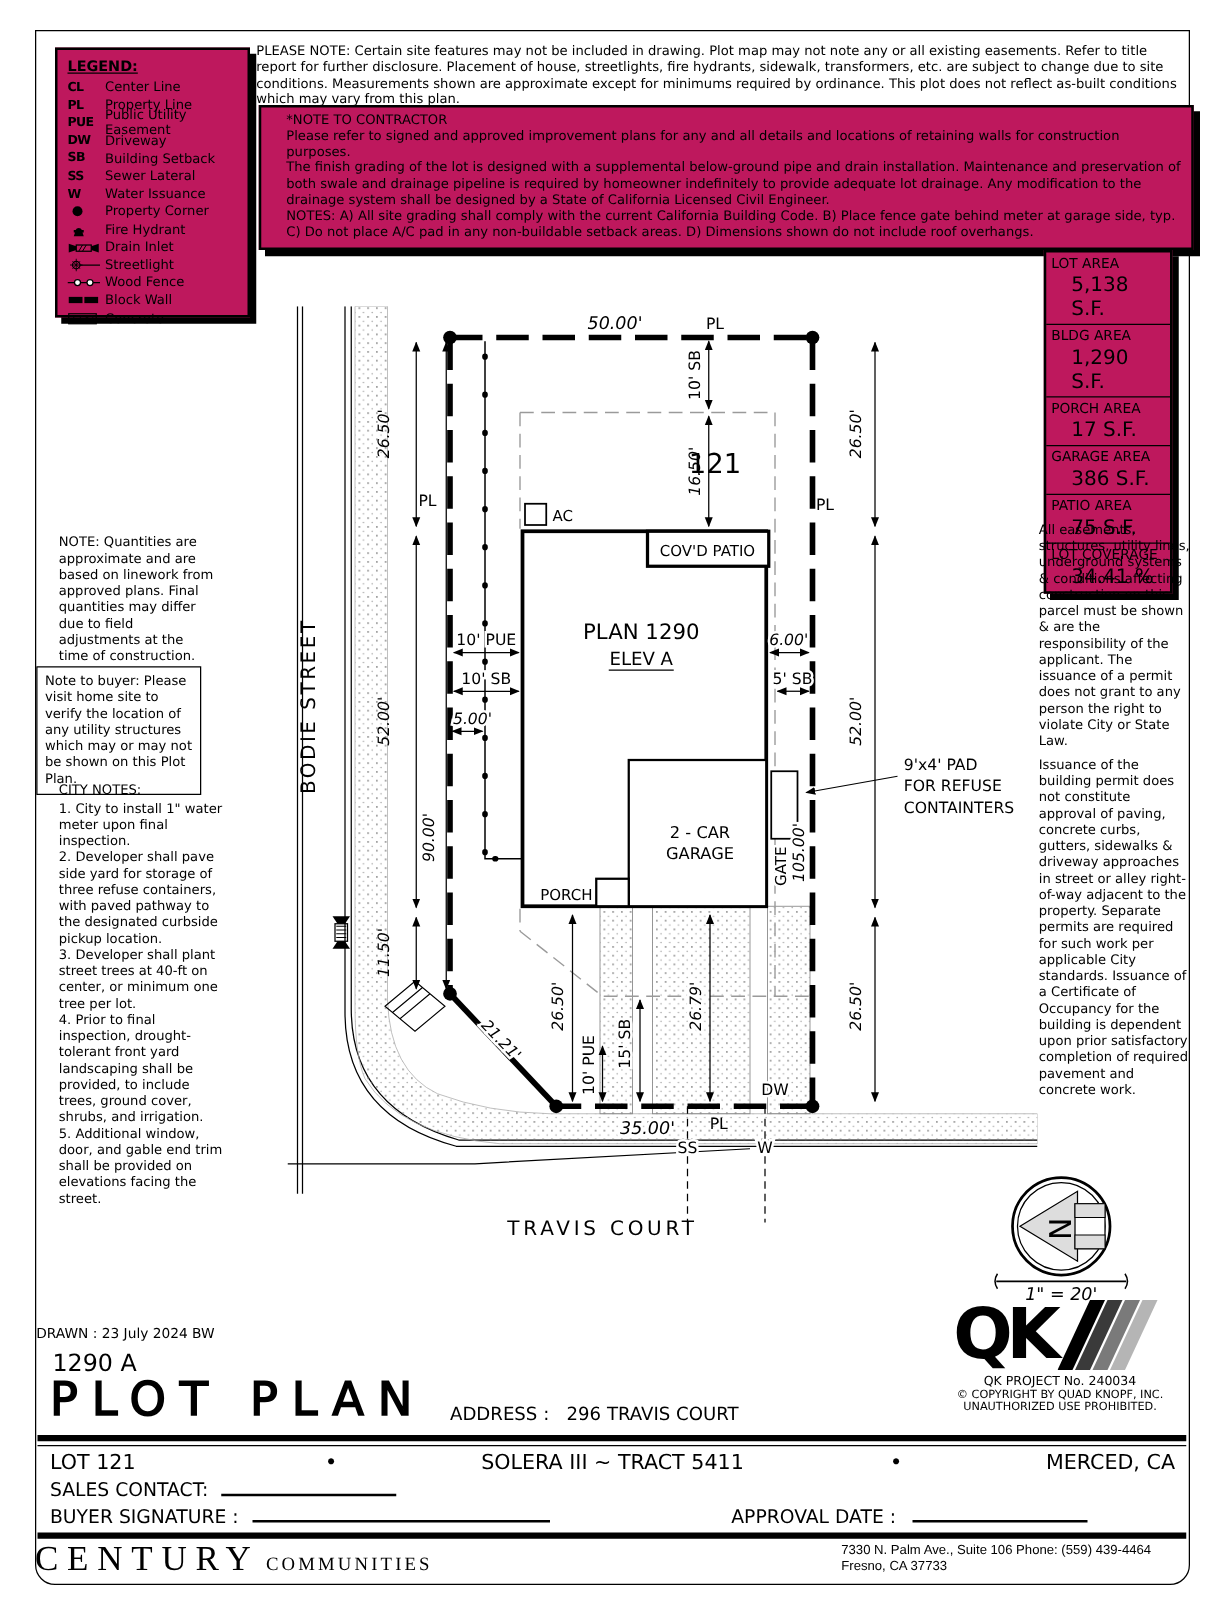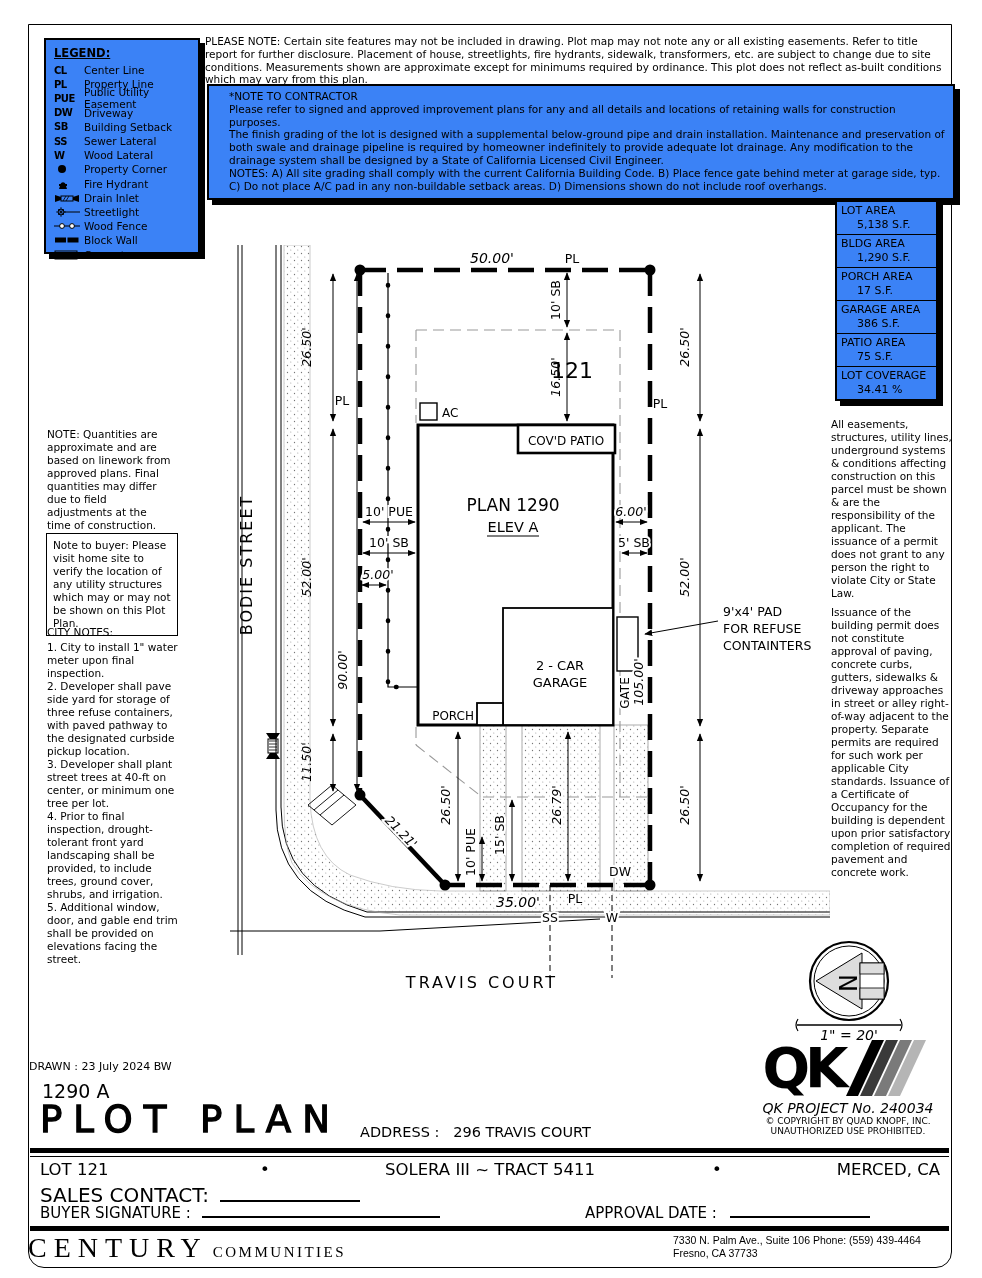--- a/index.html
+++ b/index.html
@@ -1,33 +1,33 @@
 <!DOCTYPE html>
 <html><head>
 <meta charset="utf-8">
 <style>
   html,body{margin:0;padding:0;background:#fff;}
   .page{position:relative;width:982px;height:1278px;background:#fff;overflow:hidden;
         font-family:"DejaVu Sans","Liberation Sans",sans-serif;color:#000;}
   .abs{position:absolute;}
   .cad{font-size:10.5px;line-height:13px;}
   .border-frame{border:1.6px solid #000;border-radius:0 0 16px 16px;}
-  .shadowbox{border:2px solid #000;box-shadow:5px 5px 0 #000;background:#3b82f6;}
+  .shadowbox{border:2px solid #000;box-shadow:5px 5px 0 #000;background:#be185d;}
   .plainbox{border:1.5px solid #000;background:#fff;}
   
   .legend{padding:6px 6px 4px 8px;}
   .legend-title{font-size:11.5px;font-weight:bold;text-decoration:underline;margin-bottom:3px;}
   .lrow{display:flex;align-items:center;height:14.2px;font-size:10.5px;}
   .lsym{width:30px;flex:0 0 30px;font-size:10px;font-weight:bold;letter-spacing:-.5px;}
   .lsym svg{display:block;}
   
   .qtable .trow{border-top:1.4px solid #000;padding:2px 3px 3px 4px;}
   .qtable .trow:first-child{border-top:none;}
   .tname{font-size:11px;}
-  .tval{font-size:11px;padding-left:16px;padding-top:1px;}
+  .tval{font-size:16px;padding-left:16px;padding-top:1px;}
   .thead{font-size:11.5px;padding:3px 4px;}
   
   .outline-title{color:#000000;-webkit-text-stroke:1.3px #000;letter-spacing:11px;font-size:37px;font-weight:500;}
   .uline{display:inline-block;border-bottom:2.6px solid #000;height:12px;vertical-align:baseline;}
   .serif{font-family:"Liberation Serif","DejaVu Serif",serif;}
   svg text{font-family:"DejaVu Sans","Liberation Sans",sans-serif;fill:#000;}
   .halo{paint-order:stroke;stroke:#fff;stroke-width:4px;}
 </style>
 </head>
 <body>
@@ -57,21 +57,21 @@
     <div class="lrow">
         <span class="lsym">SB</span>
         <span>Building Setback</span>
       </div>
     <div class="lrow">
         <span class="lsym">SS</span>
         <span>Sewer Lateral</span>
       </div>
     <div class="lrow">
         <span class="lsym">W</span>
-        <span>Wood Lateral</span>
+        <span>Water Issuance</span>
       </div>
     <div class="lrow">
         <span class="lsym">
           <svg width="26" height="12">
             <circle cx="8" cy="6" r="4" fill="#000"></circle>
           </svg>
         </span>
         <span>Property Corner</span>
       </div>
     <div class="lrow">
@@ -140,21 +140,21 @@
   <div class="abs shadowbox cad" style="left:207px;top:84px;width:716px;padding:4px 8px 6px 20px;line-height:12.8px;">
     <div>*NOTE TO CONTRACTOR</div>
     <div>Please refer to signed and approved improvement plans for any and all details and locations of retaining walls for construction purposes.</div>
     <div>The finish grading of the lot is designed with a supplemental below-ground pipe and drain installation.  Maintenance and preservation of both swale and drainage pipeline is required by homeowner indefinitely to provide adequate lot drainage.  Any modification to the drainage system shall be designed by a State of California Licensed Civil Engineer.</div>
     <div>NOTES:  A) All site grading shall comply with the current California Building Code.  B) Place fence gate behind meter at garage side, typ.  C) Do not place A/C pad in any non-buildable setback areas.  D) Dimensions shown do not include roof overhangs.</div>
   </div>
 
 
   <div class="abs cad" style="left:47px;top:428px;width:124px;">NOTE: Quantities are approximate and are based on linework from approved plans.  Final quantities may differ due to field adjustments at the time of construction.</div>
 
-  <div class="abs plainbox cad" style="left:46px;top:533px;width:118px;padding:5px 6px;">Note to buyer: Please visit home site to verify the location of any utility structures which may or may not be shown on this Plot Plan.</div>
+  <div class="abs plainbox cad" style="left:29px;top:533px;width:118px;padding:5px 6px;">Note to buyer: Please visit home site to verify the location of any utility structures which may or may not be shown on this Plot Plan.</div>
 
   <div class="abs cad" style="left:47px;top:626px;width:136px;">
     <div style="margin-bottom:2px;">CITY NOTES:</div>
     <div>1. City to install 1" water meter upon final inspection.</div>
     <div>2. Developer shall pave side yard for storage of three refuse containers, with paved pathway to the designated curbside pickup location.</div>
     <div>3. Developer shall plant street trees at 40-ft on center, or minimum one tree per lot.</div>
     <div>4. Prior to final inspection, drought-tolerant front yard landscaping shall be provided, to include trees, ground cover, shrubs, and irrigation.</div>
     <div>5. Additional window, door, and gable end trim shall be provided on elevations facing the street.</div>
   </div>
 
@@ -363,36 +363,36 @@
   <div class="abs" style="left:753px;top:1040px;width:190px;text-align:center;">
     <div style="display:flex;align-items:flex-start;justify-content:center;height:58px;">
       <span style="font-size:56px;font-weight:900;letter-spacing:-5px;line-height:56px;">QK</span>
       <svg width="88" height="56" viewBox="0 0 88 56" style="margin-left:2px;">
         <polygon points="0,56 26,0 38,0 12,56" fill="#000"></polygon>
         <polygon points="14,56 40,0 52,0 26,56" fill="#3a3a3a"></polygon>
         <polygon points="28,56 54,0 66,0 40,56" fill="#7a7a7a"></polygon>
         <polygon points="42,56 68,0 80,0 54,56" fill="#b5b5b5"></polygon>
       </svg>
     </div>
-    <div style="font-size:14px;margin-top:2px;font-style:italic;">QK PROJECT No. 240034</div>
+    <div style="font-size:10px;margin-top:2px;">QK PROJECT No. 240034</div>
     <div style="font-size:9px;">©  COPYRIGHT BY QUAD KNOPF, INC.</div>
     <div style="font-size:9px;">UNAUTHORIZED USE PROHIBITED.</div>
   </div>
 
   <div class="abs" style="left:30px;top:1148px;width:919px;height:3px;border-top:5px solid #000;border-bottom:1.2px solid #000;"></div>
 
   <div class="abs" style="left:0;top:1160px;width:982px;height:22px;font-size:16.5px;">
     <span class="abs" style="left:40px;">LOT 121</span>
     <span class="abs" style="left:260px;">•</span>
     <span class="abs" style="left:300px;width:380px;text-align:center;">SOLERA III ~ TRACT 5411</span>
     <span class="abs" style="left:712px;">•</span>
     <span class="abs" style="left:740px;width:200px;text-align:right;">MERCED, CA</span>
   </div>
 
-  <div class="abs" style="left:40px;top:1183px;font-size:20px;">
+  <div class="abs" style="left:40px;top:1183px;font-size:15px;">
     <span>SALES CONTACT:</span>
     <span class="uline" style="width:140px;margin-left:5px;"></span>
   </div>
   <div class="abs" style="left:40px;top:1204px;width:910px;font-size:15px;">
     <span>BUYER SIGNATURE :</span>
     <span class="uline" style="width:238px;margin-left:6px;"></span>
     <span class="abs" style="left:545px;">
       <span>APPROVAL DATE :</span>
       <span class="uline" style="width:140px;margin-left:8px;"></span>
     </span>

